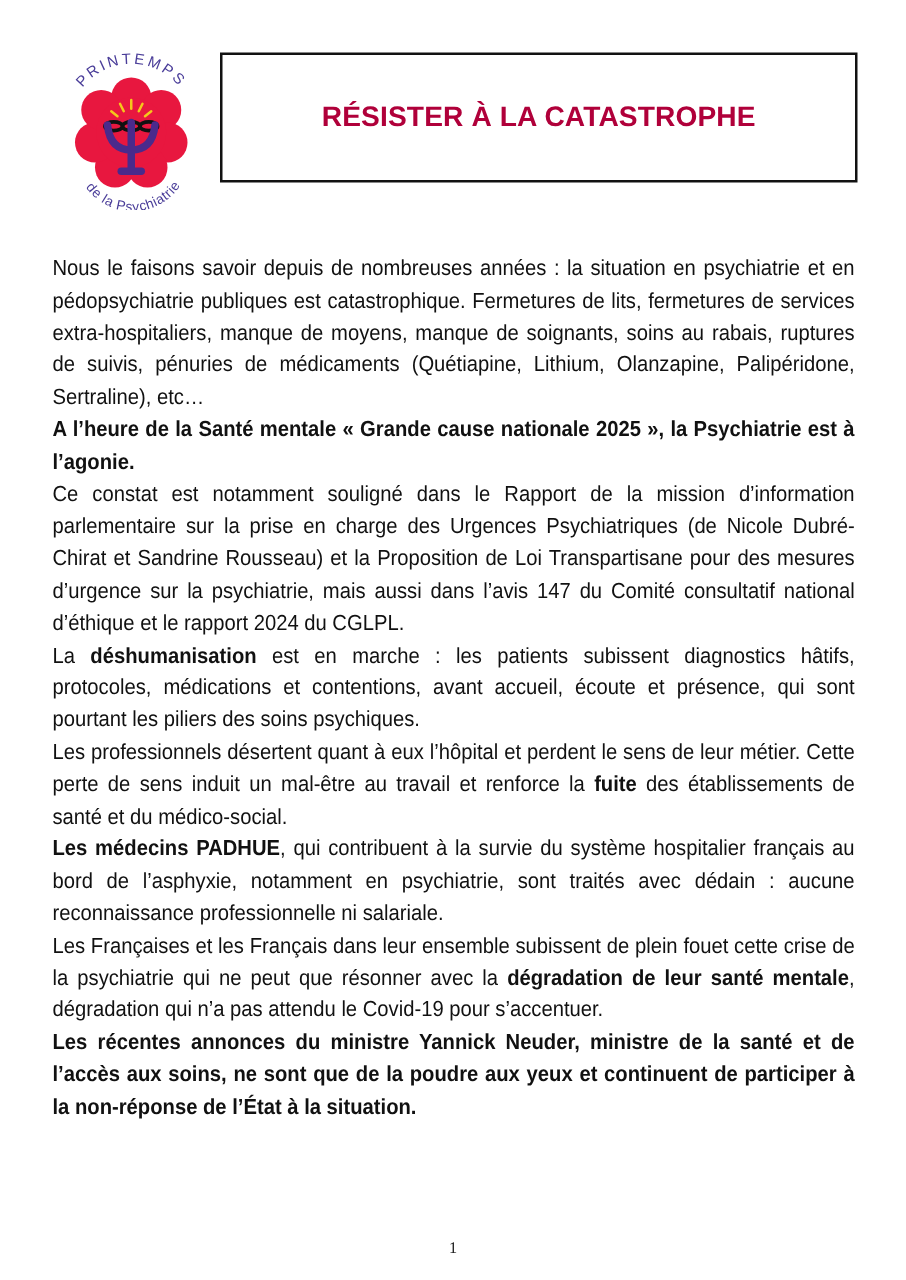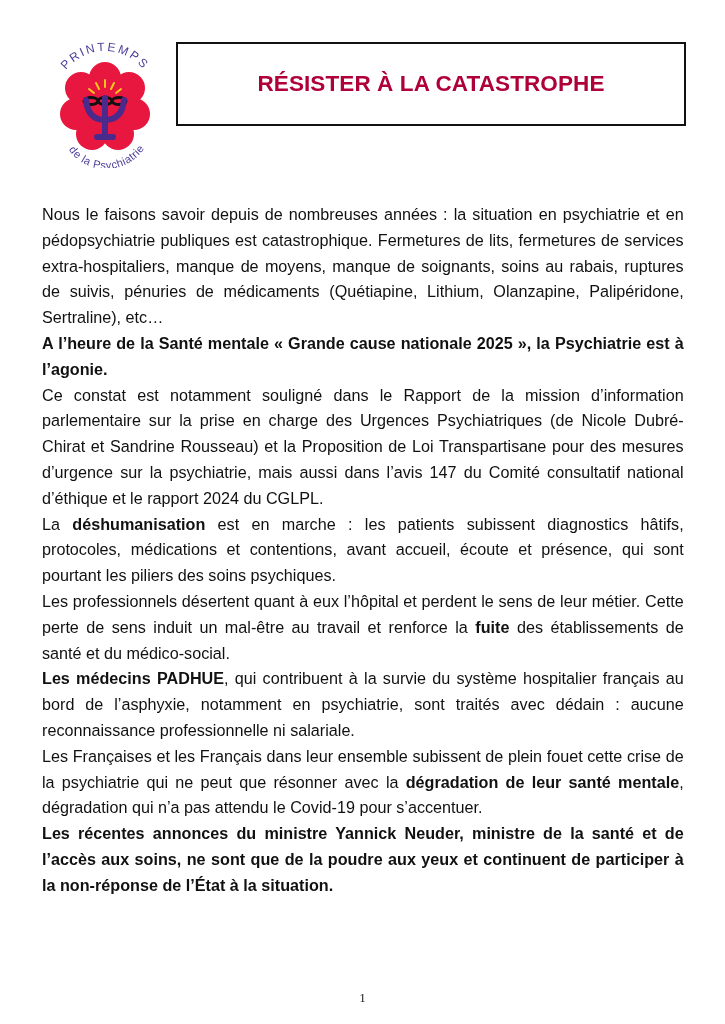--- a/index.html
+++ b/index.html
@@ -2,21 +2,21 @@
 <html><head>
   <meta charset="utf-8">
   <style>
     html, body { margin: 0; padding: 0; background: #ffffff; }
     body { width: 725px; height: 1024px; position: relative; overflow: hidden; }
     .page { position: absolute; left: 0; top: 0; width: 725px; height: 1024px; background: #fff; }
 
     .logo { position: absolute; left: 38px; top: 38px; width: 134px; height: 130px; }
 
     .title-box {
-      position: absolute; left: 176px; top: 42px; width: 510px; height: 84px;
+      position: absolute; left: 176px; top: 42px; width: 510px; height: 104px;
       border: 2.5px solid #111; box-sizing: border-box;
       display: flex; flex-direction: column; align-items: center; justify-content: center;
     }
     .title-line {
       font-family: "Liberation Sans", sans-serif; font-weight: bold;
       font-size: 22.5px; color: #b0003a; line-height: 36px; letter-spacing: 0.1px;
       text-align: center; white-space: nowrap;
     }
 
     .body-text {

